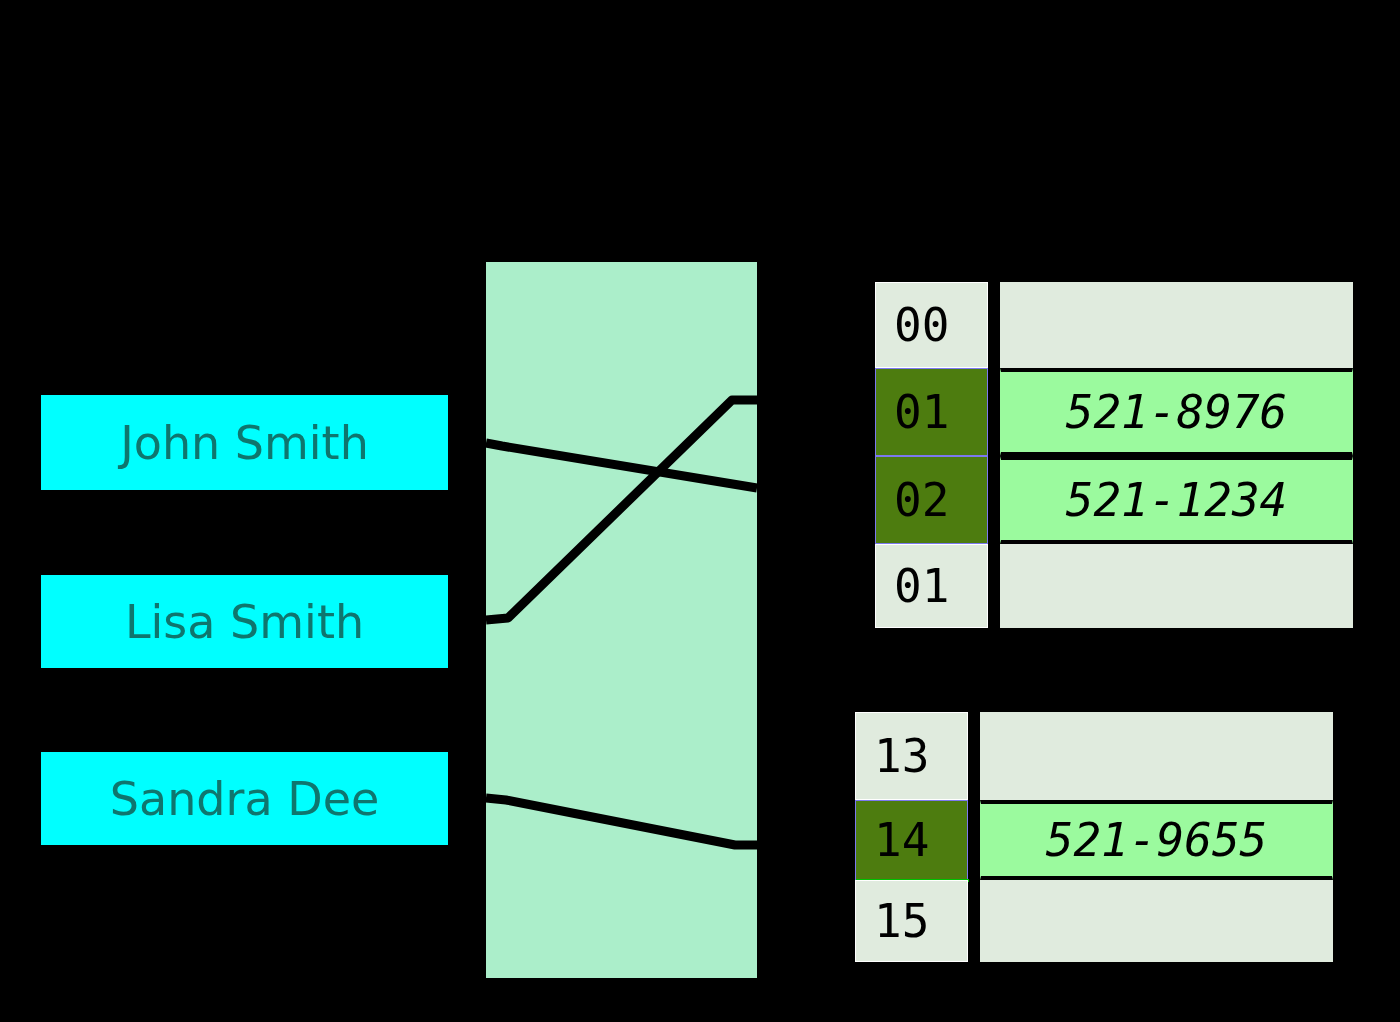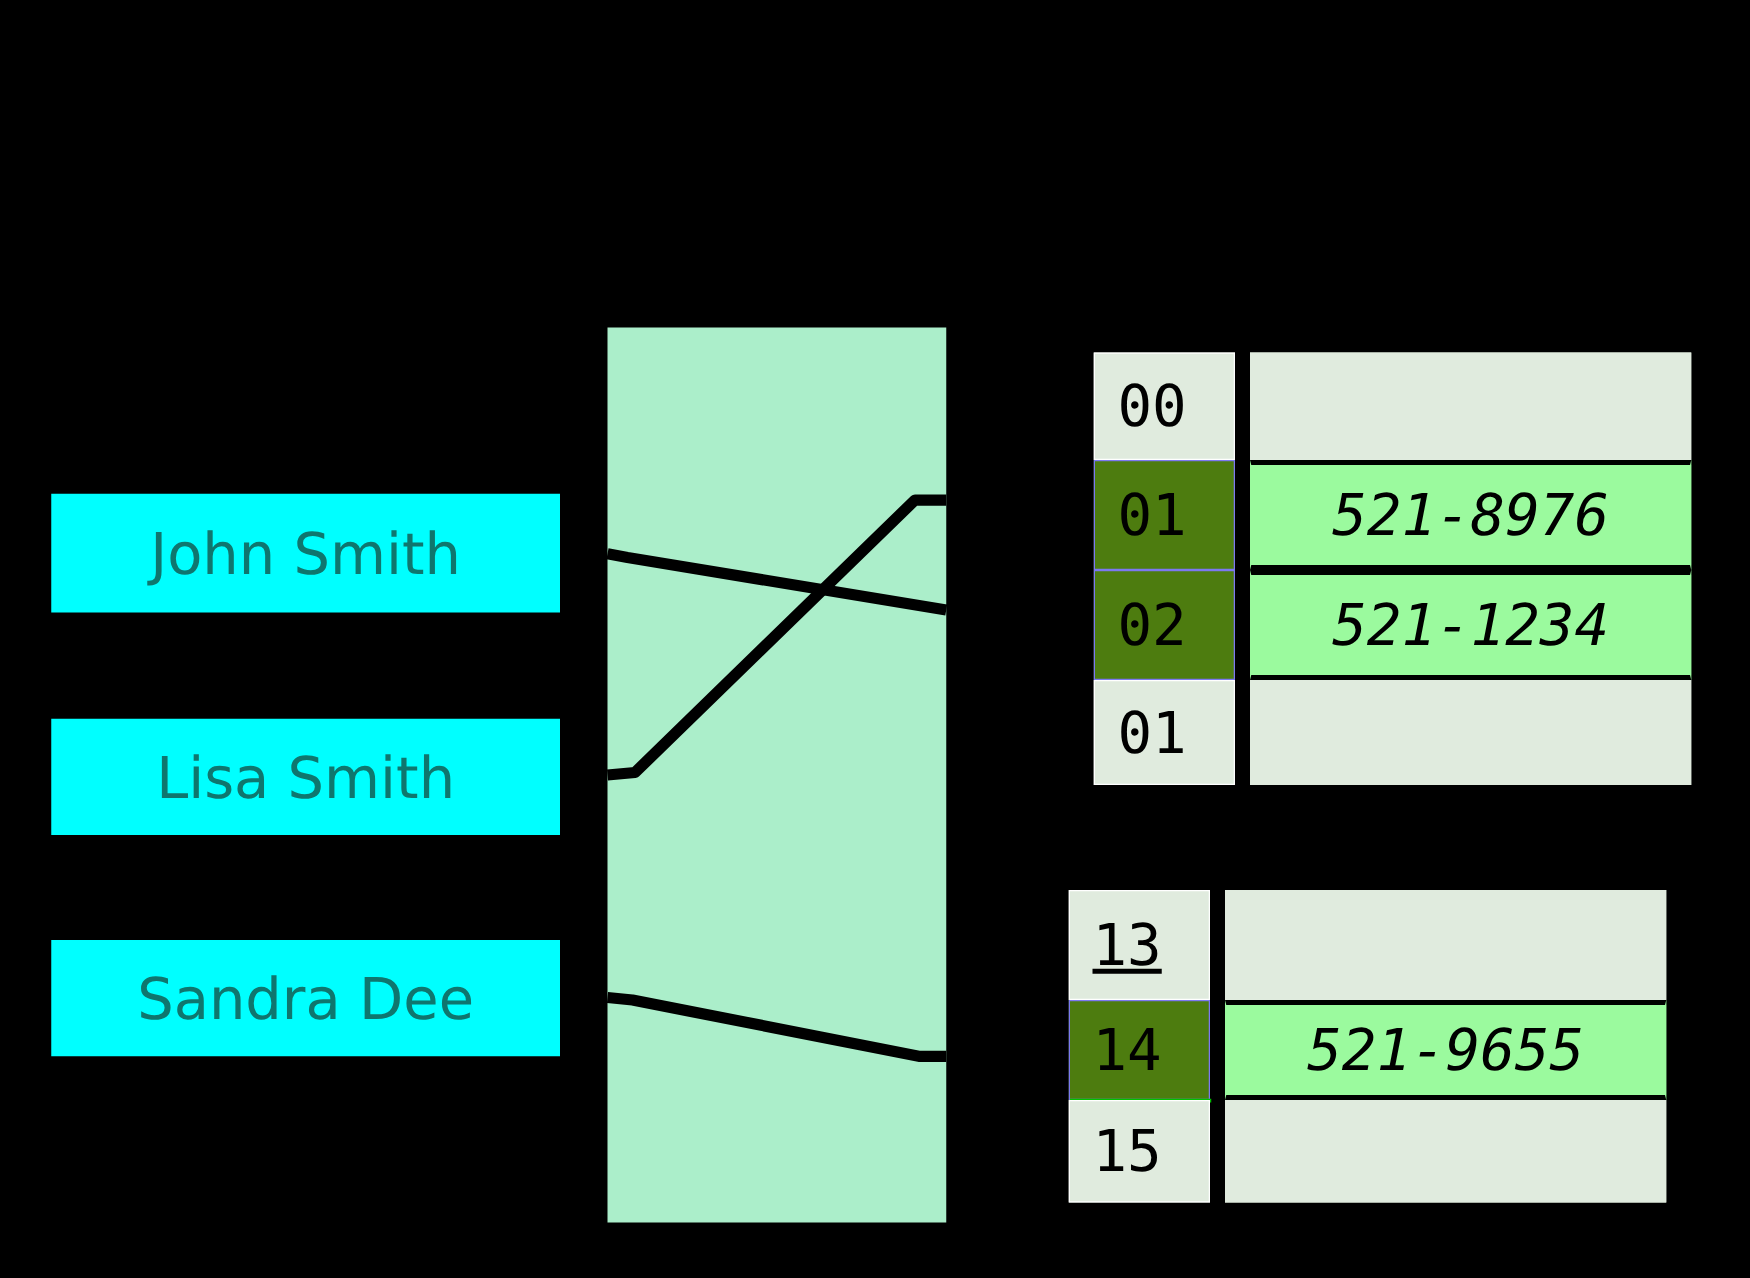--- a/index.html
+++ b/index.html
@@ -118,21 +118,21 @@
     line-height: 1;
     white-space: nowrap;
     font-style: italic;
   }
 
   .row-h00 { height: 86px; }
   .row-h01 { height: 88px; }
   .row-h02 { height: 88px; justify-content: center; }
   .row-h03 { height: 84px; }
 
-  .row-h13 { height: 88px; text-decoration: underline; }
+  .row-h13 { height: 88px; }
   .row-h14 { height: 80px; }
   .row-h15 { height: 82px; justify-content: center; }
 
   .green-underline {
     position: absolute;
     left: 0;
     bottom: -3px;
     width: 113px;
     height: 3px;
     background: #00C000;

